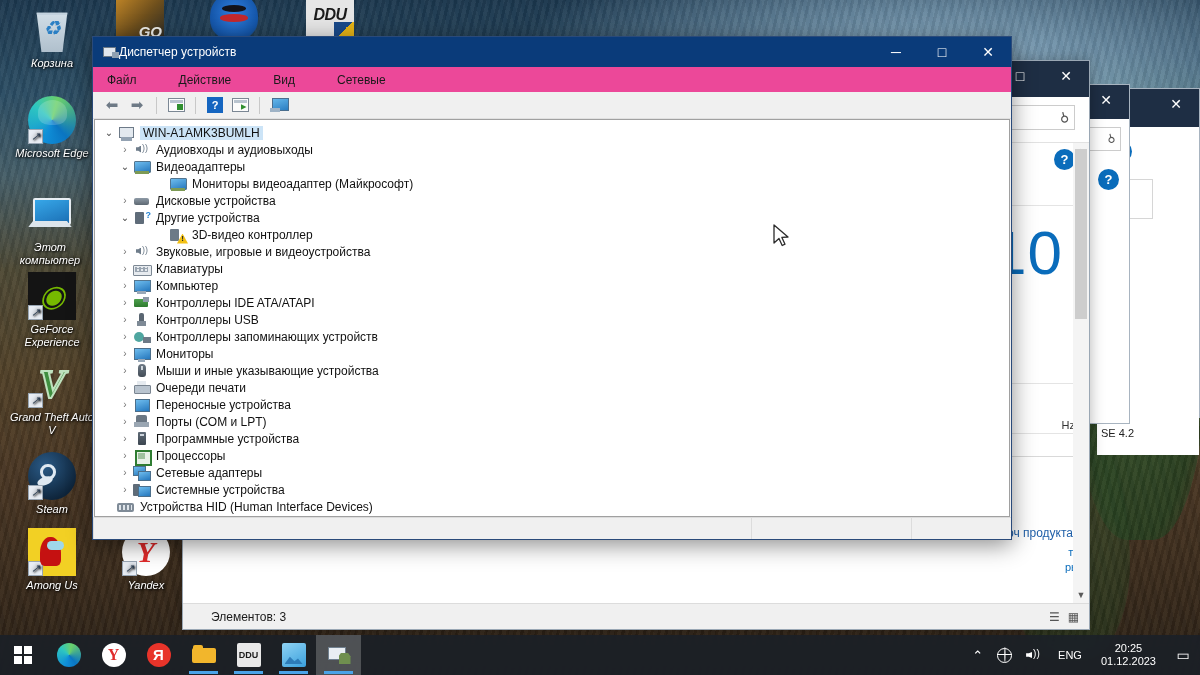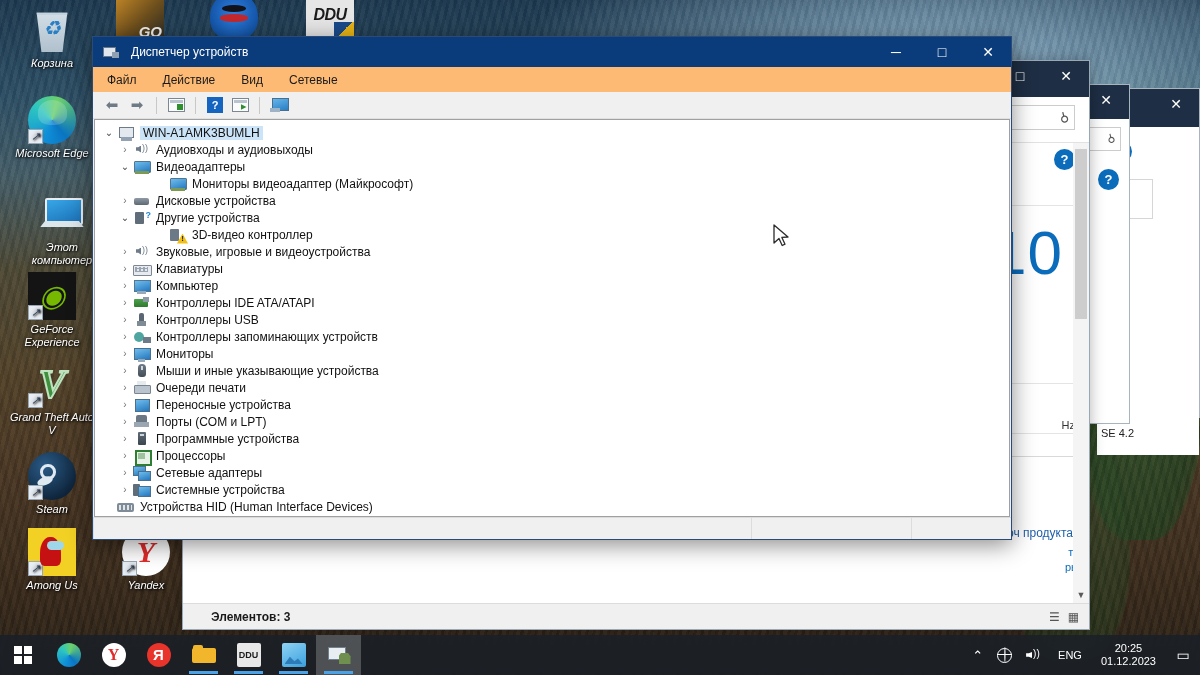--- a/index.html
+++ b/index.html
@@ -169,52 +169,52 @@
   .sys-act-link { color:#1f5fa8; line-height:16px; }
   .sys-key-row { display:flex; margin-top:14px; font-size:12px; align-items:flex-start; }
   .sys-change { margin-left:auto; color:#1f5fa8; display:flex; align-items:center; gap:4px; }
   .shield { width:14px; height:15px; background:linear-gradient(180deg,#f0b429 0 50%,#2a6fc9 50% 100%);
     clip-path: polygon(50% 0,100% 20%,100% 62%,50% 100%,0 62%,0 20%); }
 
   #sys-statusbar {
     height:26px; background:#f0f0f0; border-top:1px solid #dcdcdc;
     display:flex; align-items:center; position:relative;
   }
-  #sys-statusbar .items { font-size:12px; color:#1a1a1a; padding-left:28px;font-weight:bold; }
+  #sys-statusbar .items { font-size:12px; color:#1a1a1a; padding-left:28px; }
   .sb-viewbtns { position:absolute; right:10px; display:flex; gap:8px; color:#555; font-size:12px; }
 
   .sys-scrollbar { position:absolute; right:0; top:46px; width:16px; bottom:0; background:#f4f4f4; }
   .sys-scrollbar .thumb { position:absolute; left:2px; right:2px; top:6px; height:170px; background:#cdcdcd; }
   .sys-scrollbar .up, .sys-scrollbar .dn { position:absolute; left:0; right:0; height:16px;
     color:#5a5a5a; font-size:9px; display:flex; align-items:center; justify-content:center; }
   .sys-scrollbar .up { top:0; } .sys-scrollbar .dn { bottom:0; }
 
   
   #win-devmgr {
     position:absolute; left:92px; top:36px; width:920px; height:504px;
     background:#f0f0f0; border:1px solid #2a4a7a; z-index:10;
     display:flex; flex-direction:column;
     box-shadow:0 5px 22px rgba(0,0,0,.45);
   }
   #dm-titlebar {
     height:30px; background:#0a3b7a; display:flex; align-items:center;
     color:#fff; font-size:12px; padding-left:10px;
   }
-  #dm-titlebar .ttl { margin-left:12px; }
+  #dm-titlebar .ttl { margin-left:0; }
   .dm-tb-icon { width:16px; height:16px; position:relative; }
   .dm-tb-icon:before { content:""; position:absolute; left:0; top:3px; width:11px; height:8px;
     background:#dfe6ee; border:1px solid #6a7886; }
   .dm-tb-icon:after { content:""; position:absolute; left:9px; top:8px; width:7px; height:6px;
     background:#8fa0b2; }
   #dm-titlebar .spacer { flex:1; }
   .dmbtn { width:46px; height:30px; display:flex; align-items:center; justify-content:center;
     color:#fff; font-size:14px; }
 
-  #dm-menubar { height:25px; background:#fdba74; display:flex; align-items:center;
-    padding-left:12px; gap:22px; font-size:12px; color:#1a1a1a; }
+  #dm-menubar { height:25px; background:#ec4899; display:flex; align-items:center;
+    padding-left:12px; gap:38px; font-size:12px; color:#1a1a1a; }
   #dm-menubar span { padding:2px 2px; }
 
   #dm-toolbar { height:27px; background:#f0f0f0; display:flex; align-items:center;
     padding-left:8px; gap:3px; border-bottom:1px solid #e0e0e0; }
   .tbsep { width:1px; height:17px; background:#c8c8c8; margin:0 5px; }
   .tbi { width:22px; height:21px; display:flex; align-items:center; justify-content:center;
     position:relative; }
   .arrow-l, .arrow-r { color:#6e7a86; font-size:15px; }
   .box-icon { width:17px; height:14px; border:1px solid #7b8794; background:#fbfbfb; position:relative; }
   .box-icon:before { content:""; position:absolute; left:1px; top:1px; right:1px; height:3px; background:#b9c4cf; }
@@ -393,21 +393,21 @@
     <div class="dicon" style="left: 10px; top: 6px;">
       <span class="glyph ic-recycle"></span>
       <span class="dicon-label">Корзина</span>
     </div>
     <div class="dicon" style="left: 10px; top: 96px;">
       <span class="glyph ic-edge">
         <span class="shortcut-arrow">↗</span>
       </span>
       <span class="dicon-label">Microsoft Edge</span>
     </div>
-    <div class="dicon" style="left: 20px; top: 190px;">
+    <div class="dicon" style="left: 8px; top: 190px;">
       <span class="glyph ic-pc"></span>
       <span class="dicon-label">Этот компьютер</span>
     </div>
     <div class="dicon" style="left: 10px; top: 272px;">
       <span class="glyph ic-nv">
         <span class="shortcut-arrow">↗</span>
       </span>
       <span class="dicon-label">GeForce Experience</span>
     </div>
     <div class="dicon" style="left: 10px; top: 360px;">

